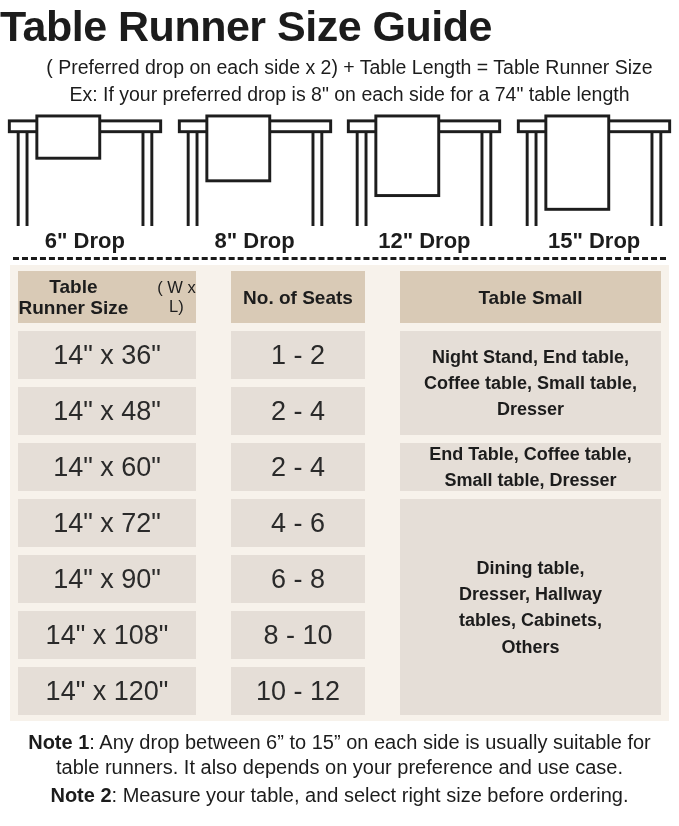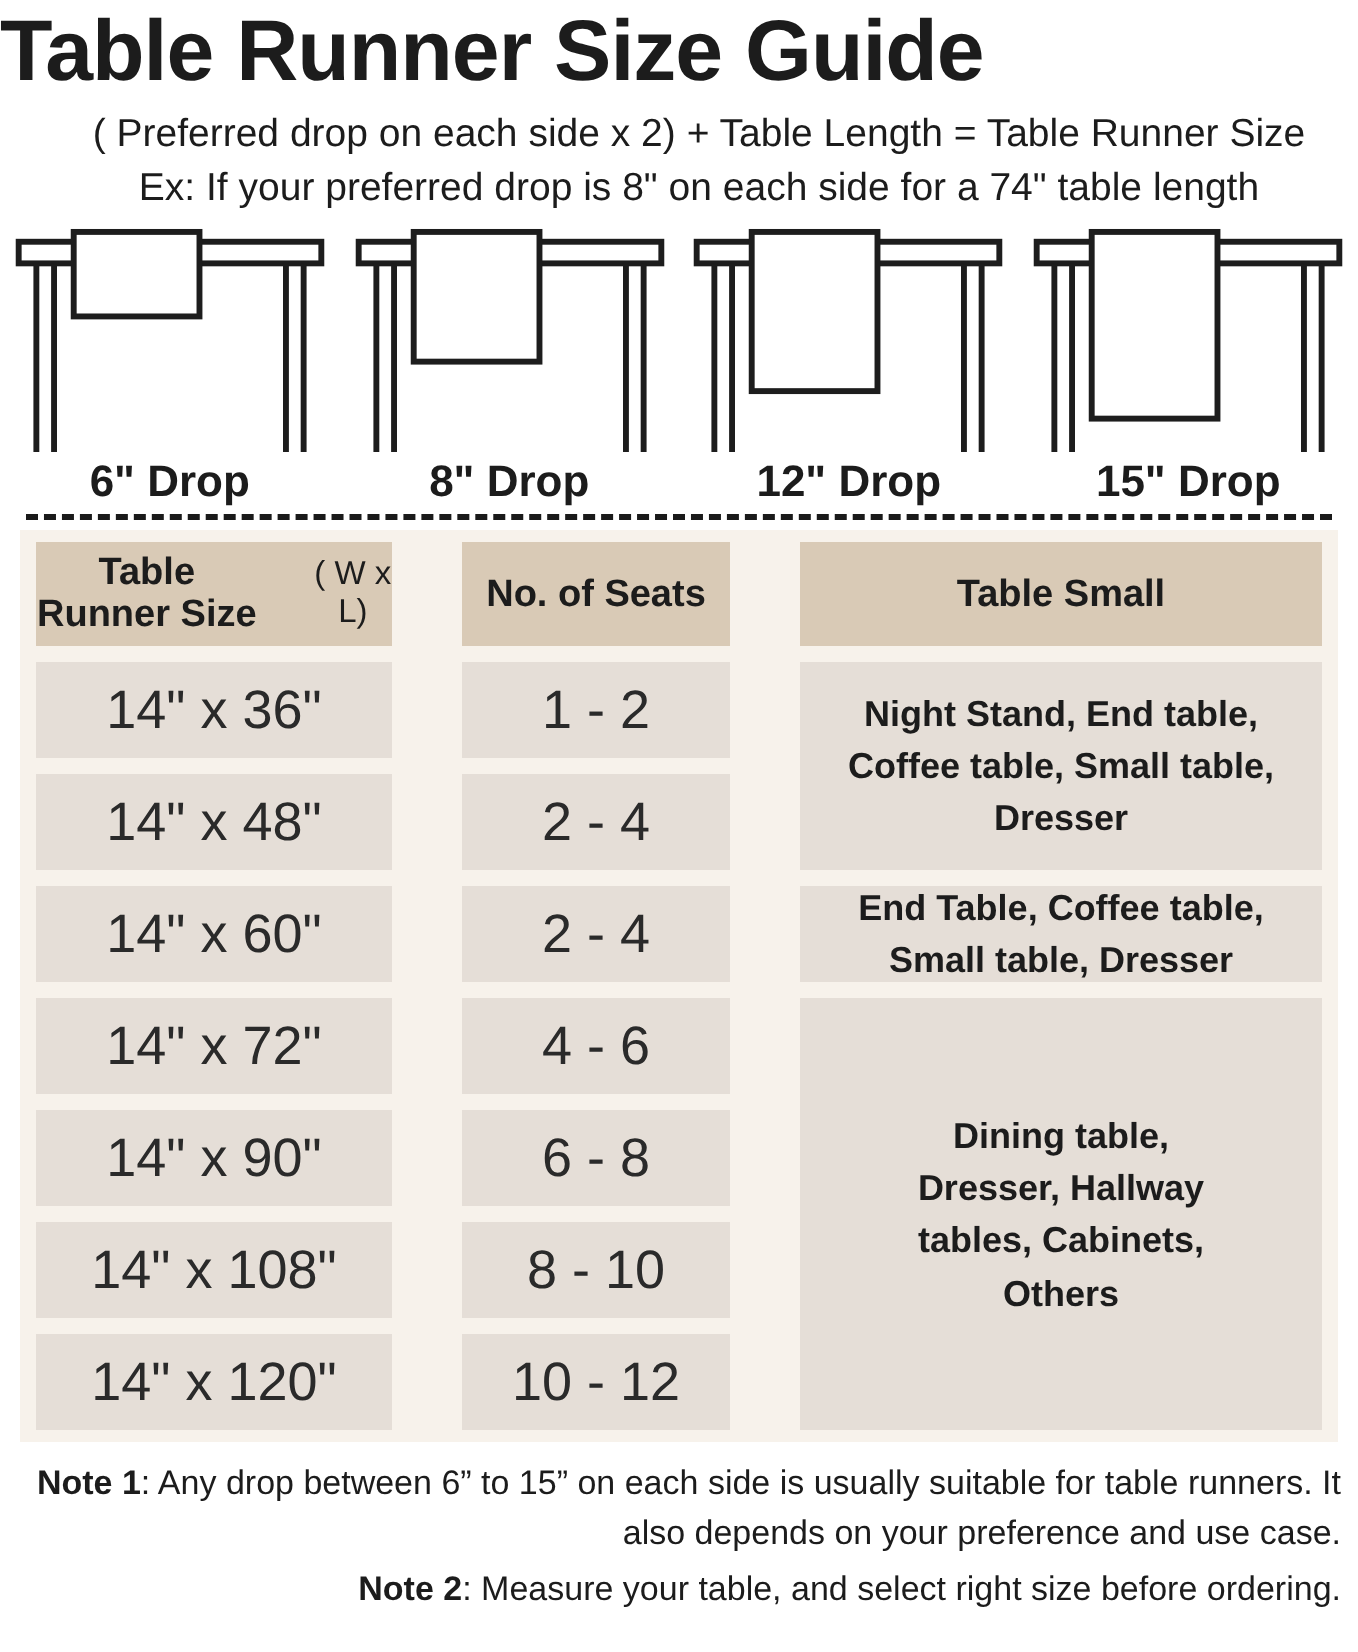--- a/index.html
+++ b/index.html
@@ -79,25 +79,24 @@
   .types-text {
     font-size: 18px;
     font-weight: 700;
     line-height: 1.45;
     padding: 0 10px;
   }
 
   
   .notes { margin-top: 9px; text-align: center; }
   .note {
-    font-size: 17px;
+    font-size: 20px;
     line-height: 24.5px;
     max-width: 662px;
     margin: 4px auto;
-    text-align: right;
   }
   .note b { font-weight: 700; }
 </style>
 </head>
 <body>
 
 <div class="page">
 
   <div class="title">Table Runner Size Guide</div>
   <div class="sub-line first">( Preferred drop on each side x 2) + Table Length = Table Runner Size</div>

